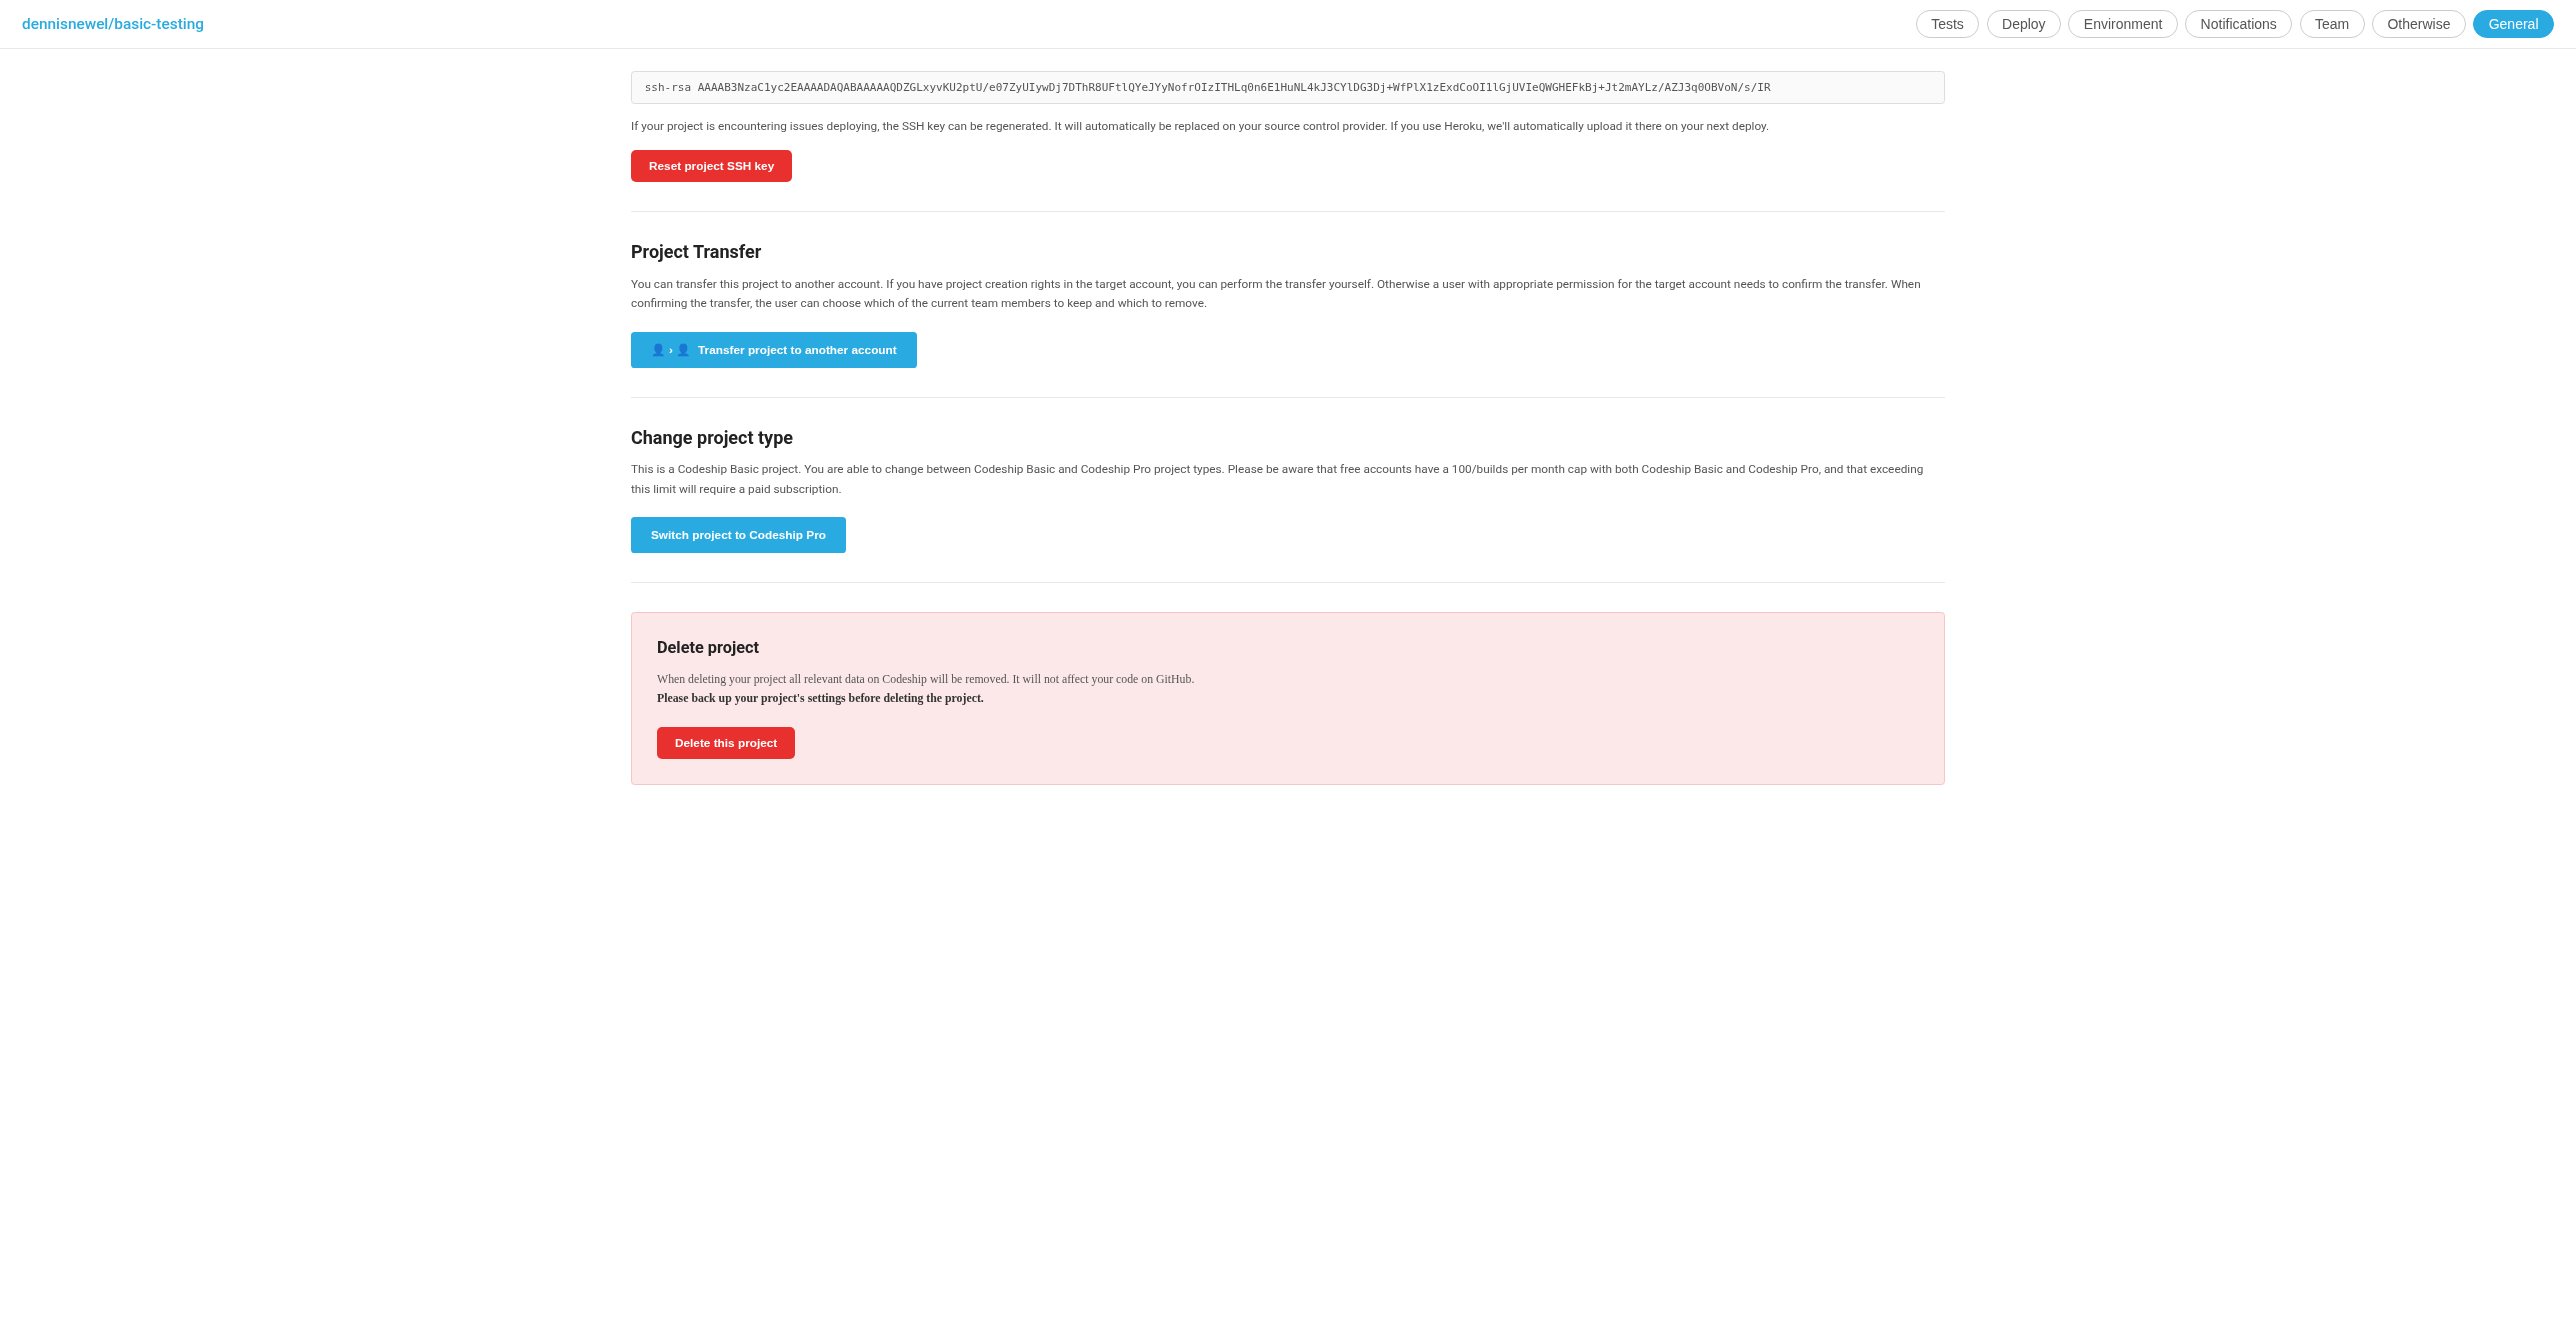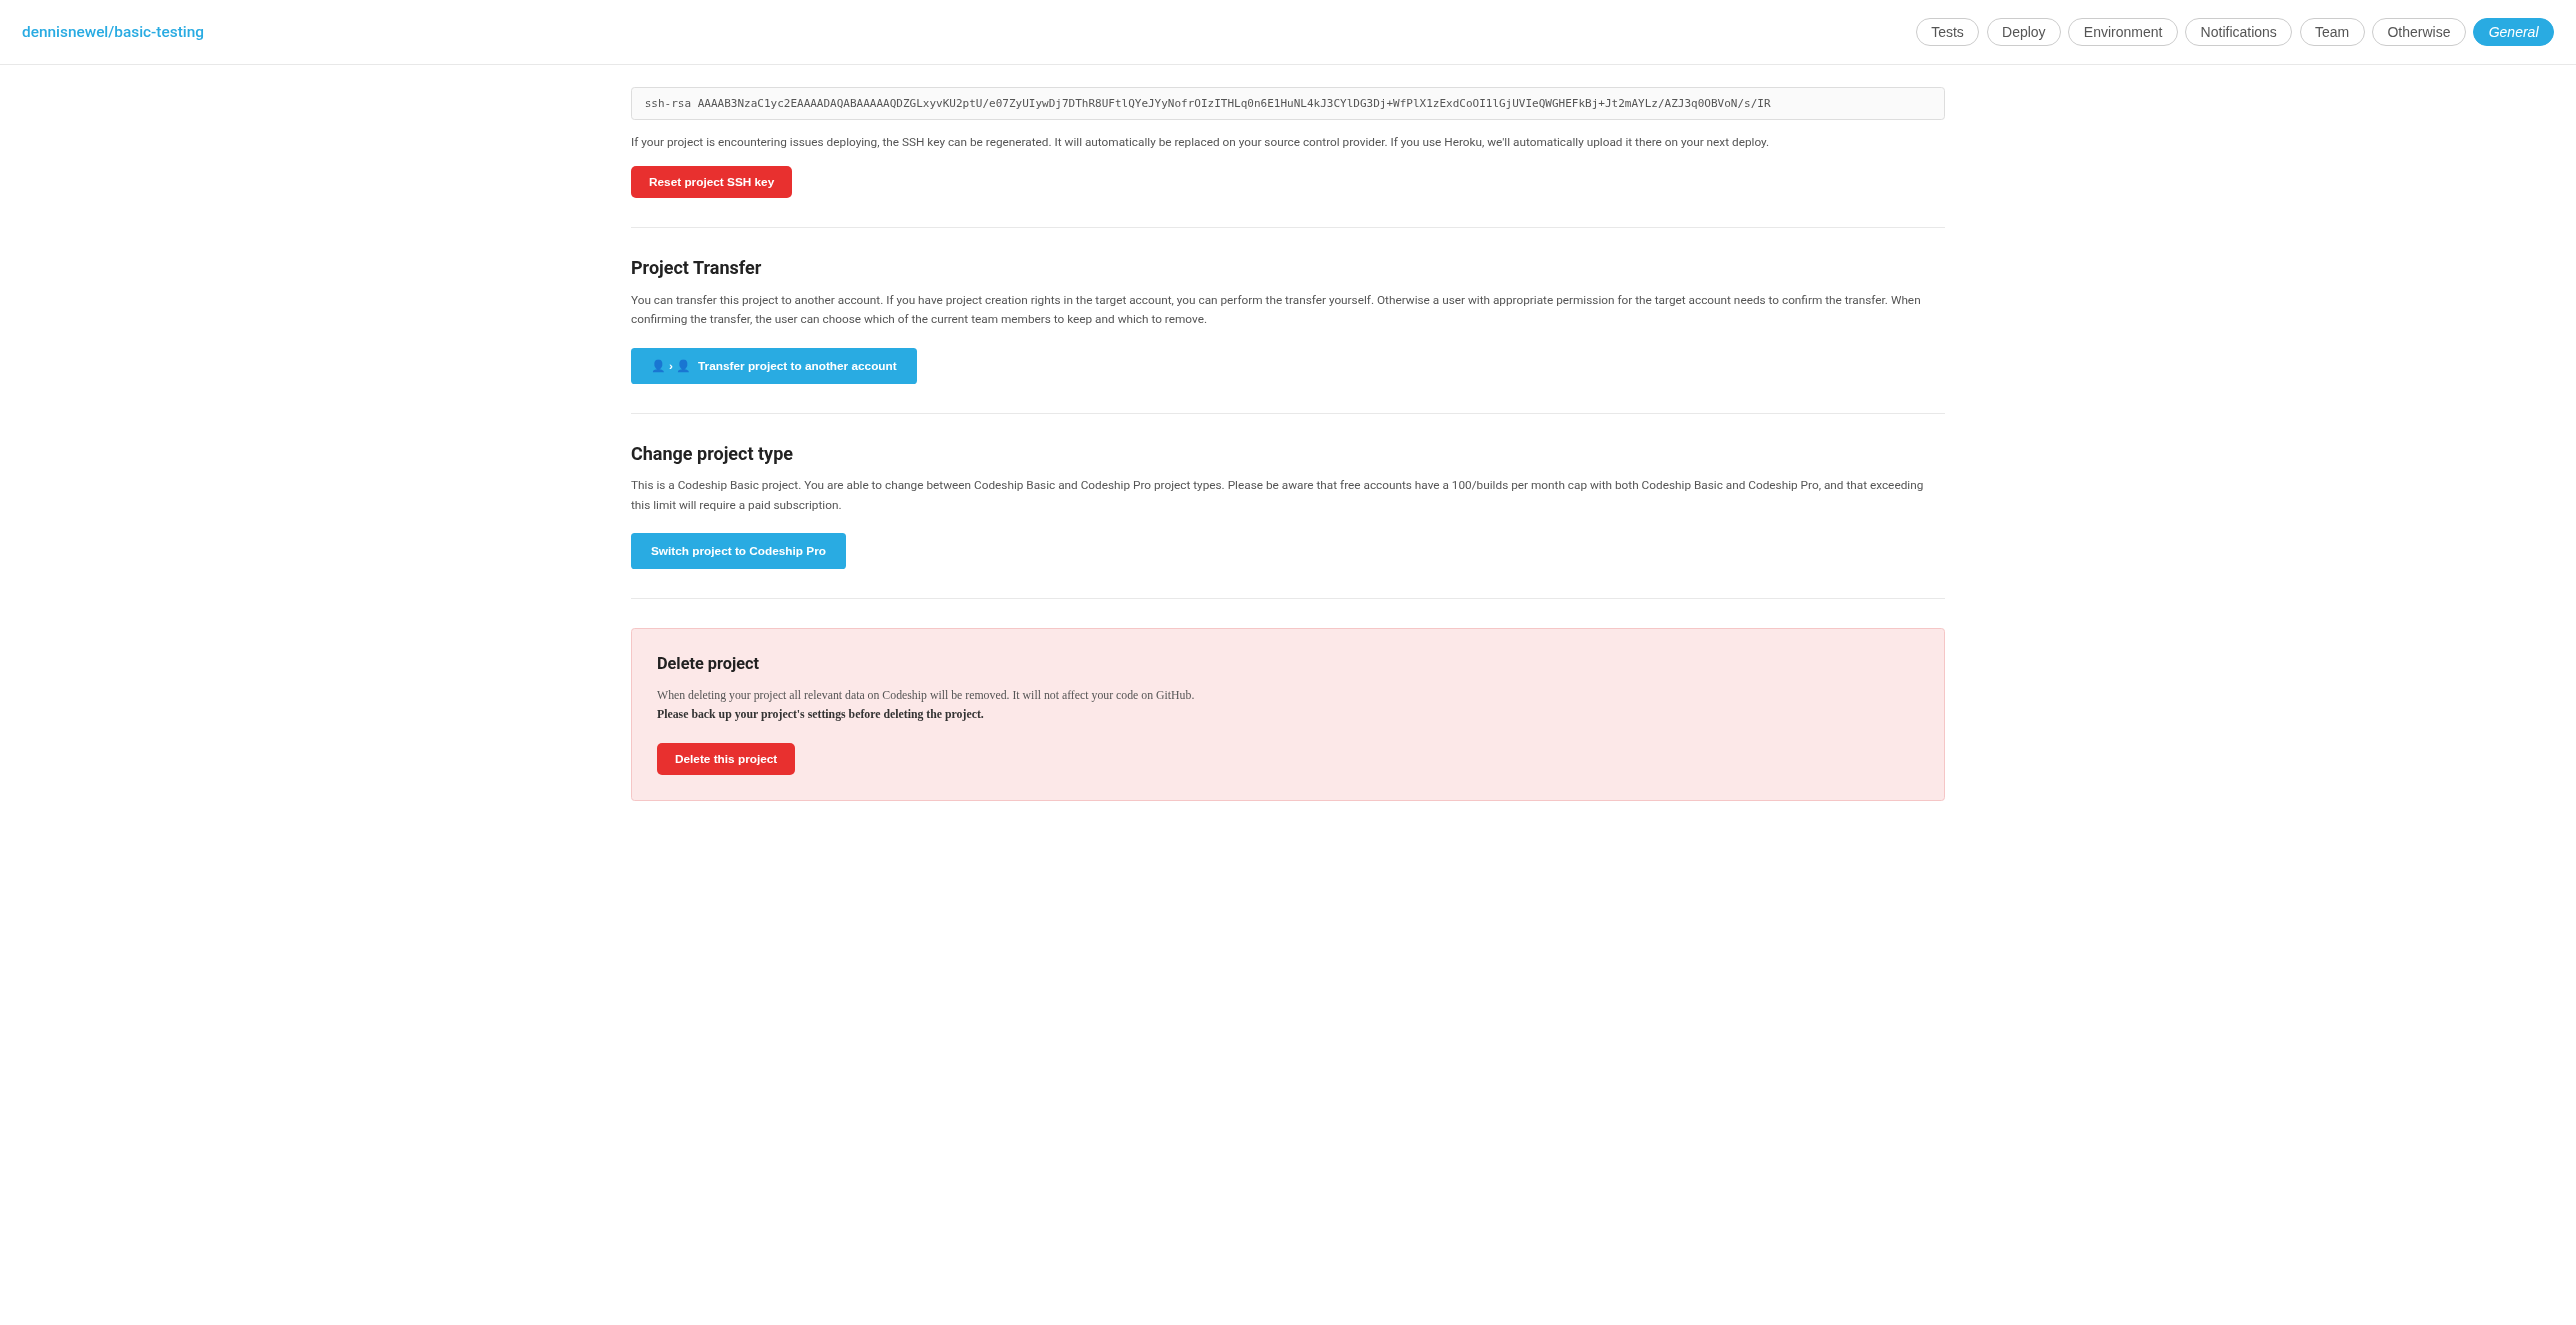--- a/index.html
+++ b/index.html
@@ -14,21 +14,21 @@
       color: #333;
       background: #fff;
     }
 
     
     .top-nav {
       display: flex;
       align-items: center;
       justify-content: space-between;
       padding: 0 22px;
-      height: 65px;
+      height: 49px;
       border-bottom: 0.9px solid #e8e8e8;
       background: #fff;
     }
 
     .project-title {
       color: #29abe2;
       font-size: 15.4px;
       font-weight: 500;
       text-decoration: none;
     }
@@ -48,21 +48,20 @@
       font-size: 14px;
       cursor: pointer;
       white-space: nowrap;
     }
 
     .nav-tab.active {
       background: #29abe2;
       color: #fff;
       border-color: #29abe2;
       font-weight: 500;
-      font-style: italic;
     }
 
     
     .main-content {
       max-width: 1358px;
       margin: 0 auto;
       padding: 22px 22px 54px;
     }
 
     

